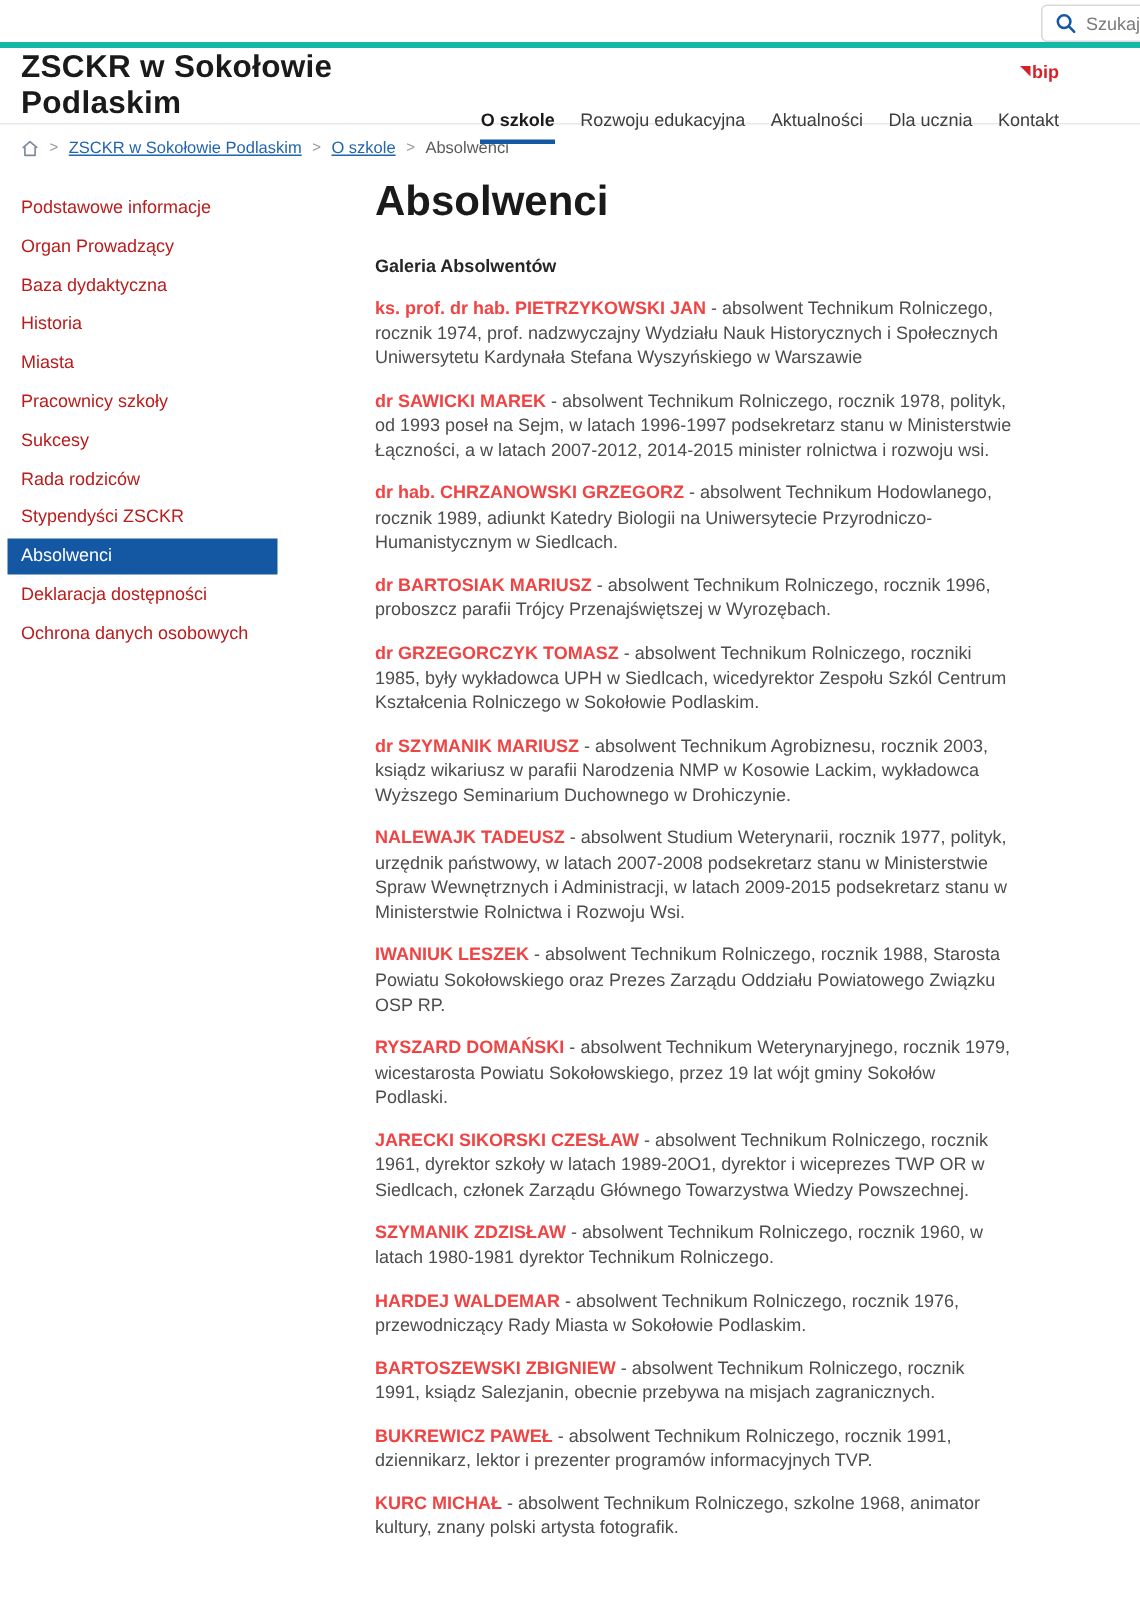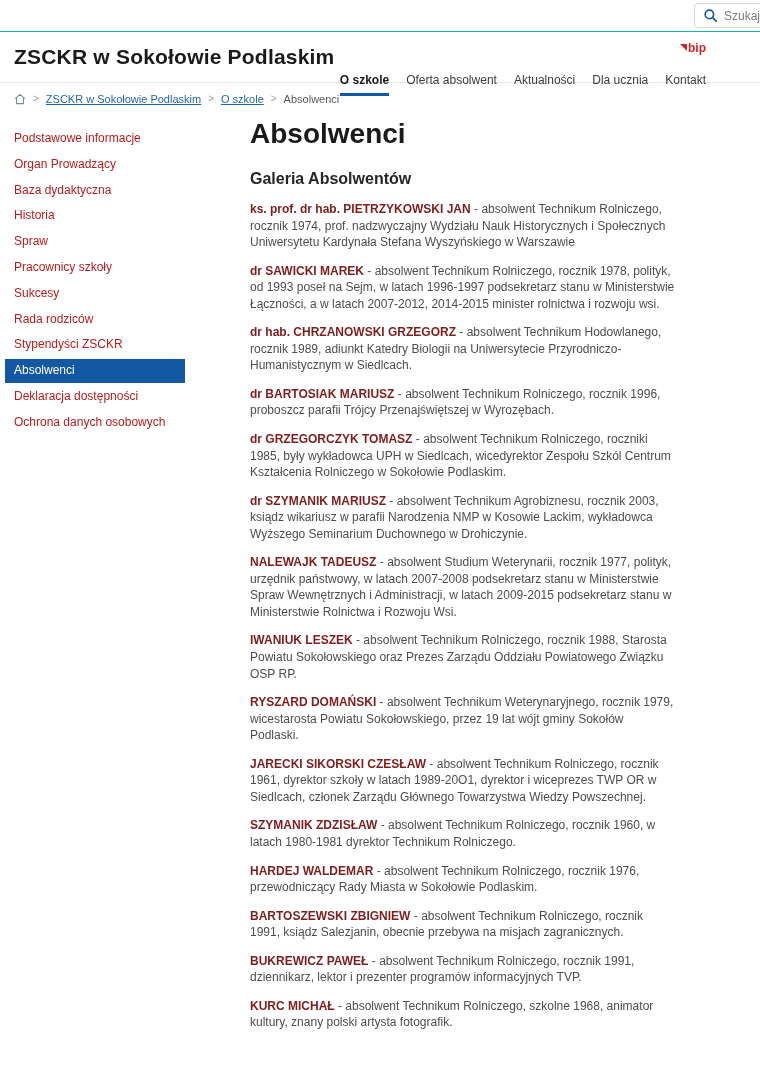--- a/index.html
+++ b/index.html
@@ -3,21 +3,21 @@
 <meta charset="utf-8">
 <style>
   * { margin:0; padding:0; box-sizing:border-box; }
   html,body { background:#fff; }
   body {
     width:760px; height:1070px; overflow:hidden; position:relative;
     font-family:"Liberation Sans","DejaVu Sans",sans-serif;
     color:#4d4d4d;
   }
   
-  .topbar { height:32px; border-bottom:1px solid #14b8a6; position:relative; background:#fff; }
+  .topbar { height:32px; border-bottom:4px solid #14b8a6; position:relative; background:#fff; }
   .searchbox {
     position:absolute; left:694px; top:3px; width:110px; height:25px;
     border:1px solid #d9d9d9; border-radius:4px; background:#fff;
     display:flex; align-items:center; gap:7px; padding-left:9px;
     font-size:12px; color:#7a7a7a; cursor:pointer;
   }
   .searchbox svg { flex:0 0 auto; }
   
   .header {
     position:relative; height:51px; padding:0 54px 0 14px;
@@ -47,23 +47,23 @@
   
   .content { display:flex; align-items:flex-start; }
   .sidebar { width:205px; flex:0 0 auto; padding:13px 0 0 5px; list-style:none; }
   .sidebar li {
     width:180px; font-size:12px; color:#b91c1c; padding:5px 9px; margin-bottom:2px;
     cursor:pointer; line-height:1.15;
   }
   .sidebar li.active { background:#1458a3; color:#fff; }
   .main { width:470px; padding:2px 0 0 45px; }
   .page-title { font-size:28px; font-weight:bold; color:#1a1a1a; margin:2px 0 20px; }
-  .gallery-heading { font-size:16px; font-weight:bold; color:#262626; margin:0 0 13px; }
+  .gallery-heading { font-size:12px; font-weight:bold; color:#262626; margin:0 0 13px; }
   .entry { font-size:12px; line-height:1.38; color:#4d4d4d; margin:0 0 12px; }
-  .entry strong { color:#7f1d1d; }
+  .entry strong { color:#ef4444; }
 </style>
 </head>
 <body>
 
 <div class="topbar">
   <div class="searchbox">
     <svg width="13" height="13" viewBox="0 0 13 13">
       <circle cx="5.4" cy="5.4" r="4.2" fill="none" stroke="#1458a3" stroke-width="1.7"></circle>
       <line x1="8.6" y1="8.6" x2="12.2" y2="12.2" stroke="#1458a3" stroke-width="1.7" stroke-linecap="round"></line>
     </svg>
@@ -73,21 +73,21 @@
 
 <div class="header">
   <div class="site-title">ZSCKR w Sokołowie Podlaskim</div>
   <div class="header-right">
     <a class="bip-logo">
       <span class="bip-flag"></span>
       <span class="bip-text">bip</span>
     </a>
     <nav class="nav">
         <span class="nav-item active">O szkole</span>
-        <span class="nav-item">Oferta absolwent</span>
+        <span class="nav-item">Rozwoju edukacyjna</span>
         <span class="nav-item">Aktualności</span>
         <span class="nav-item">Dla ucznia</span>
         <span class="nav-item">Kontakt</span>
       </nav>
   </div>
 </div>
 
 <div class="breadcrumb">
   <span class="home-icon">
     <svg width="12" height="12" viewBox="0 0 12 12">
@@ -102,21 +102,21 @@
   <span class="crumb-current">Absolwenci</span>
 </div>
 
 <div class="content">
 
   <ul class="sidebar">
       <li>Podstawowe informacje</li>
       <li>Organ Prowadzący</li>
       <li>Baza dydaktyczna</li>
       <li>Historia</li>
-      <li>Spraw</li>
+      <li>Miasta</li>
       <li>Pracownicy szkoły</li>
       <li>Sukcesy</li>
       <li>Rada rodziców</li>
       <li>Stypendyści ZSCKR</li>
       <li class="active">Absolwenci</li>
       <li>Deklaracja dostępności</li>
       <li>Ochrona danych osobowych</li>
     </ul>
 
   <main class="main">

